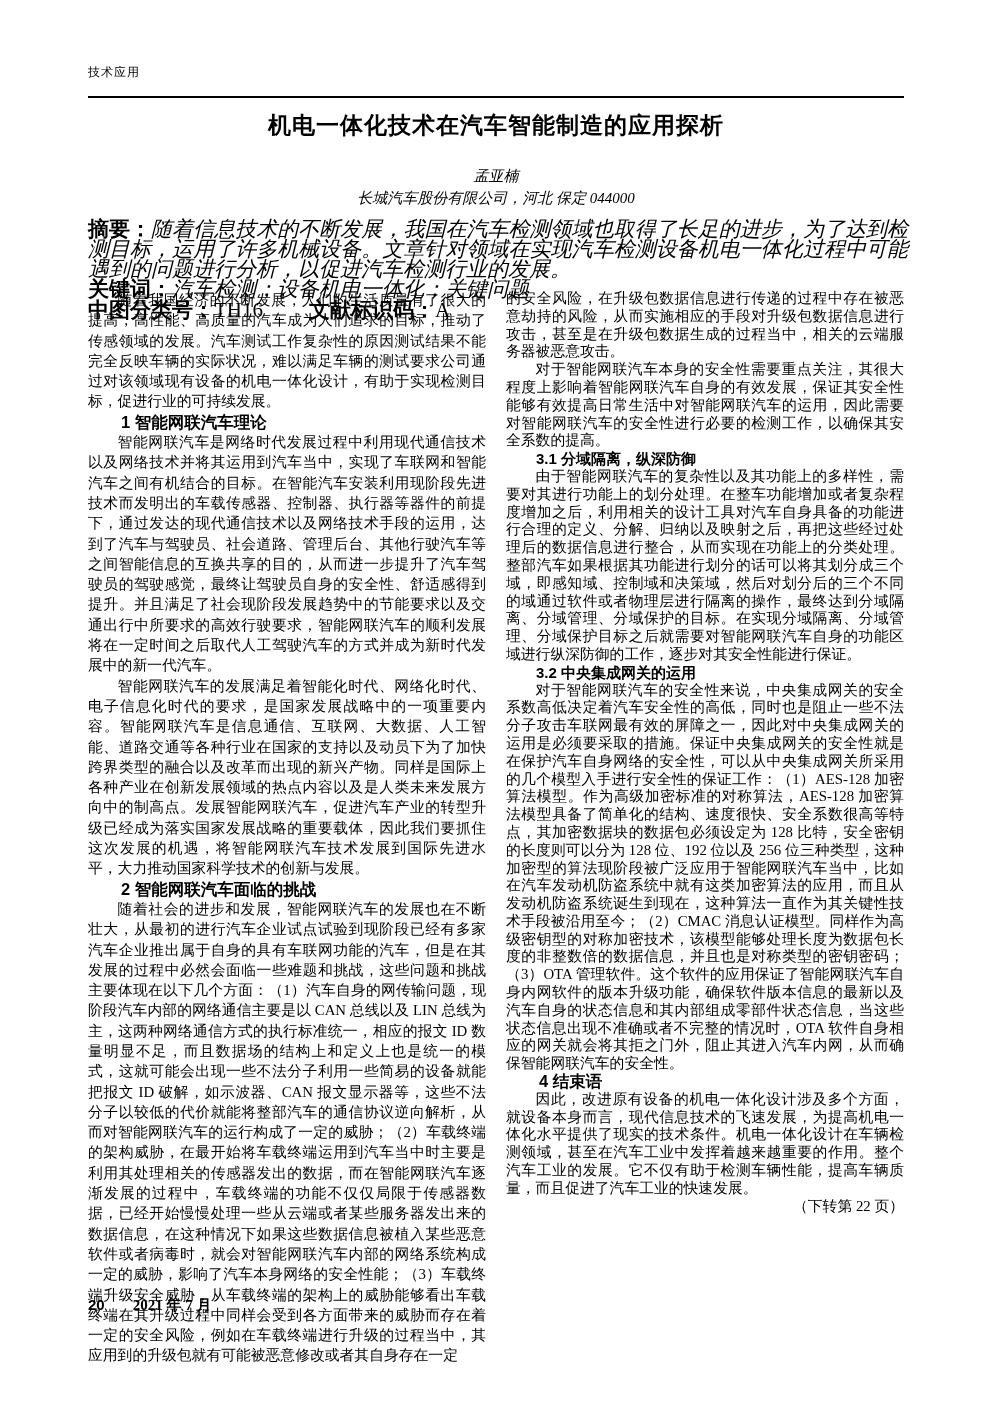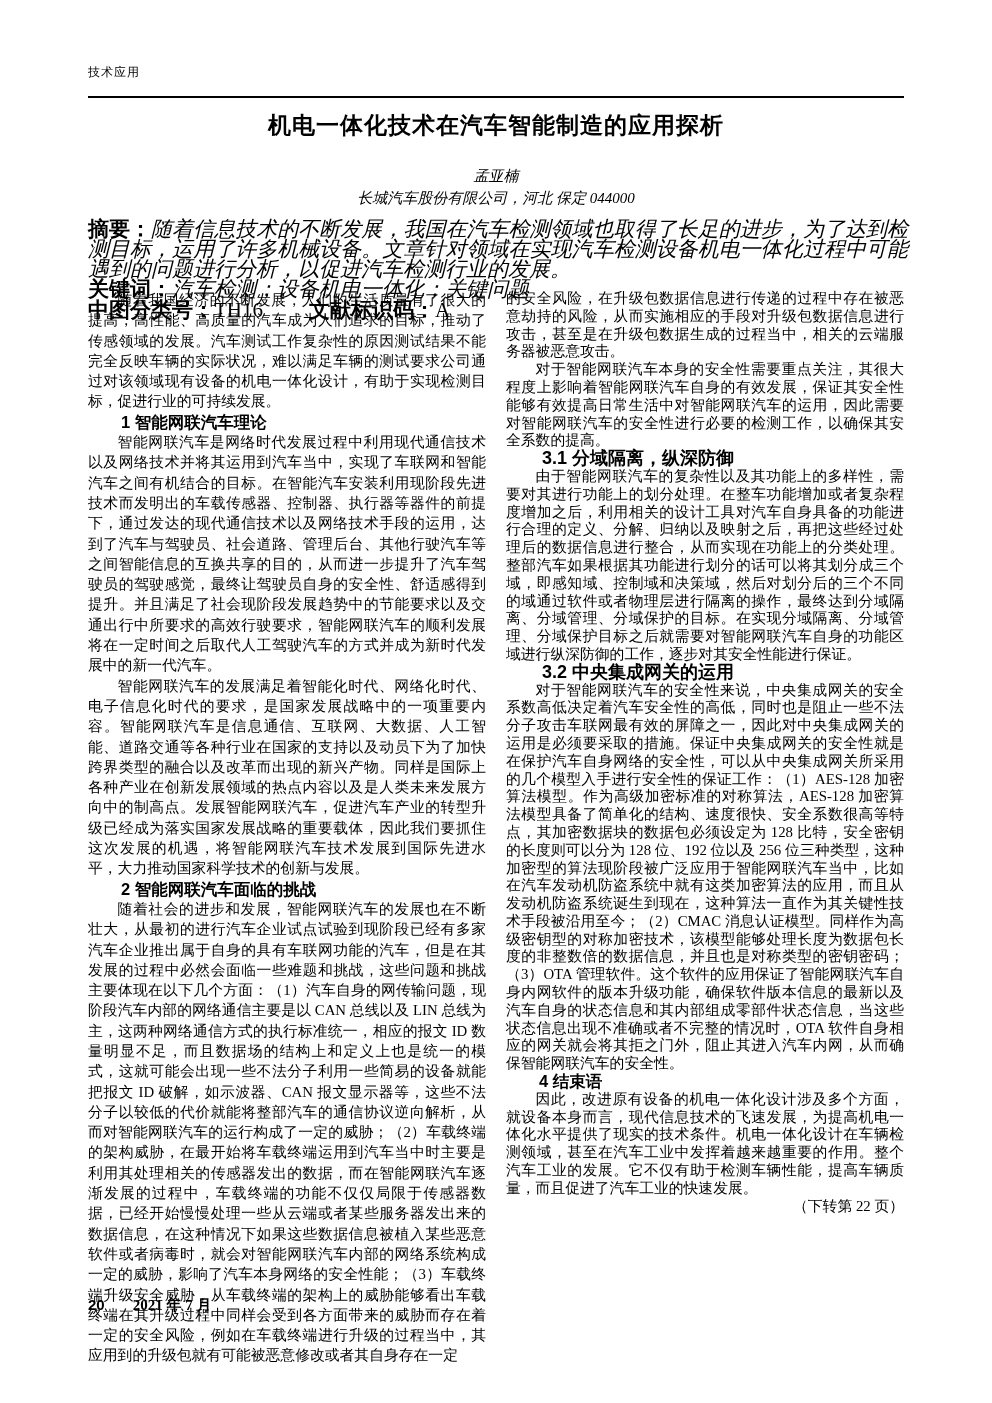--- a/index.html
+++ b/index.html
@@ -33,21 +33,21 @@
   .col { width:398px; text-align:justify; font-size:14.8px; }
   .col-left  { line-height:20.3px; }
   .col-right { line-height:17.8px; }
   .col .col-p  { text-indent:2em; margin:0; }
   .col .col-pc { text-indent:0;  margin:0; }
   .col .col-h {
     font-family:"Liberation Sans", sans-serif; font-weight:bold; font-size:16.5px;
     text-indent:2em; margin:0;
   }
   .col .col-hs {
-    font-family:"Liberation Sans", sans-serif; font-weight:bold; font-size:18px;
+    font-family:"Liberation Sans", sans-serif; font-weight:bold; font-size:15px;
     text-indent:2em; margin:0;
   }
   .col .col-note { text-align:right; text-indent:0; margin:0; }
   .footer { position:absolute; left:88px; top:1296px; font-size:15px;font-weight:bold; }
   .footer .pn { font-family:"Liberation Sans", sans-serif; margin-right:28px; }
 </style>
 </head>
 <body>
 
 <div class="page">

